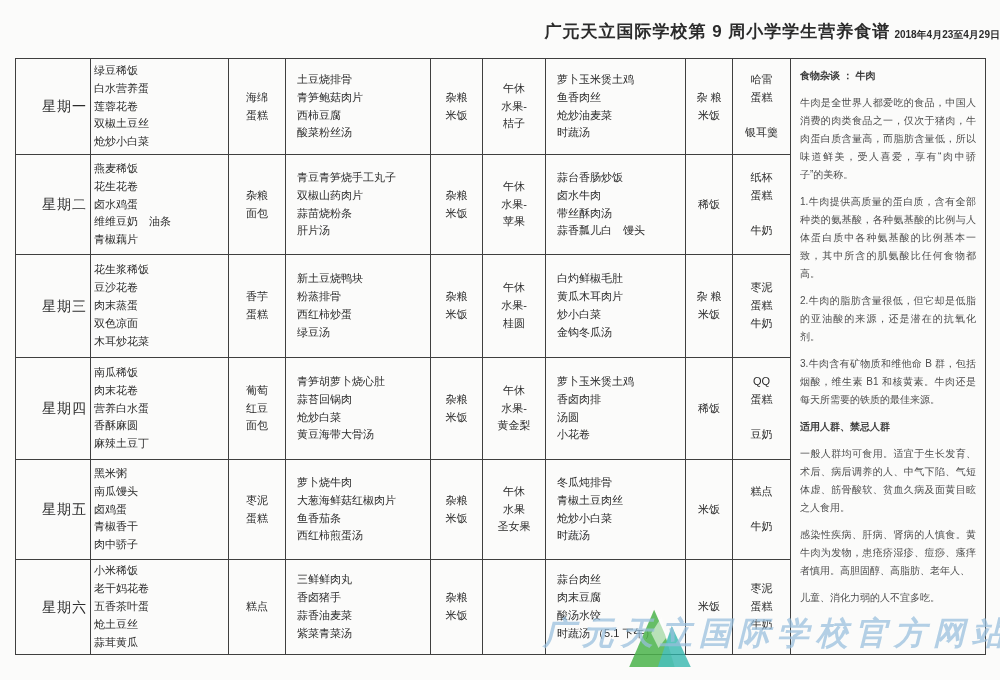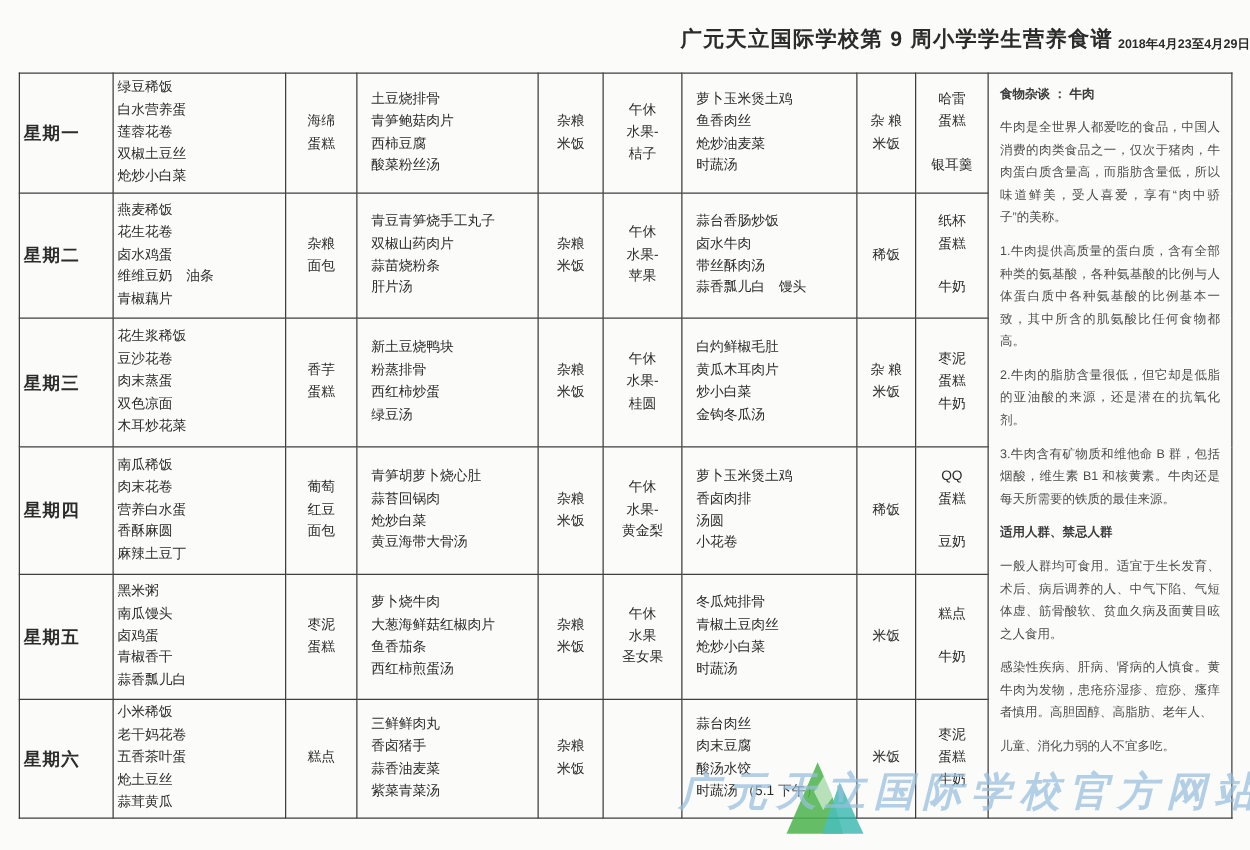--- a/index.html
+++ b/index.html
@@ -8,21 +8,21 @@
   .page { position:relative; width:1000px; height:680px; overflow:hidden; }
 
   .title-wrap { position:absolute; top:20px; left:0; width:1000px; text-align:right; }
   .title-main { font-size:17px; font-weight:bold; letter-spacing:1px; }
   .title-date { font-size:10px; font-weight:bold; margin-left:4px; position:relative; top:1px; }
 
   table.menu { position:absolute; left:15px; top:58px; width:970px; height:596px;
                border-collapse:collapse; table-layout:fixed; }
   td { border:1px solid #3f3f3f; font-size:11px; line-height:1.62; vertical-align:middle;
        white-space:pre-line; overflow:hidden; padding:2px 3px; }
-  td.day { font-weight:bold; font-size:14px; text-align:left; letter-spacing:1px; }
+  td.day { font-weight:normal; font-size:14px; text-align:right; letter-spacing:1px; }
   td.bf { text-align:left; }
   td.main-dish { padding-left:11px; text-align:left; }
   td.mid { text-align:center; }
   td.panel { vertical-align:top; padding:8px 9px 4px 9px; font-size:10px; color:#4d4d4d;
              line-height:1.8; white-space:normal; text-align:justify; }
   td.panel p { margin-bottom:9px; }
   td.panel .sub { font-weight:bold; color:#3c3c3c; }
 
   .watermark { position:absolute; left:0; top:0; width:828px; height:680px;
                pointer-events:none; z-index:5; }
@@ -180,21 +180,21 @@
 蛋糕
 
 豆奶</td>
       </tr>
       <tr style="height:100px">
         <td class="day">星期五</td>
         <td class="bf">黑米粥
 南瓜馒头
 卤鸡蛋
 青椒香干
-蒜香瓢儿白</td>
+肉中骄子</td>
         <td class="mid">枣泥
 蛋糕</td>
         <td class="main-dish">萝卜烧牛肉
 大葱海鲜菇红椒肉片
 鱼香茄条
 西红柿煎蛋汤</td>
         <td class="mid">杂粮
 米饭</td>
         <td class="mid">午休
 水果

